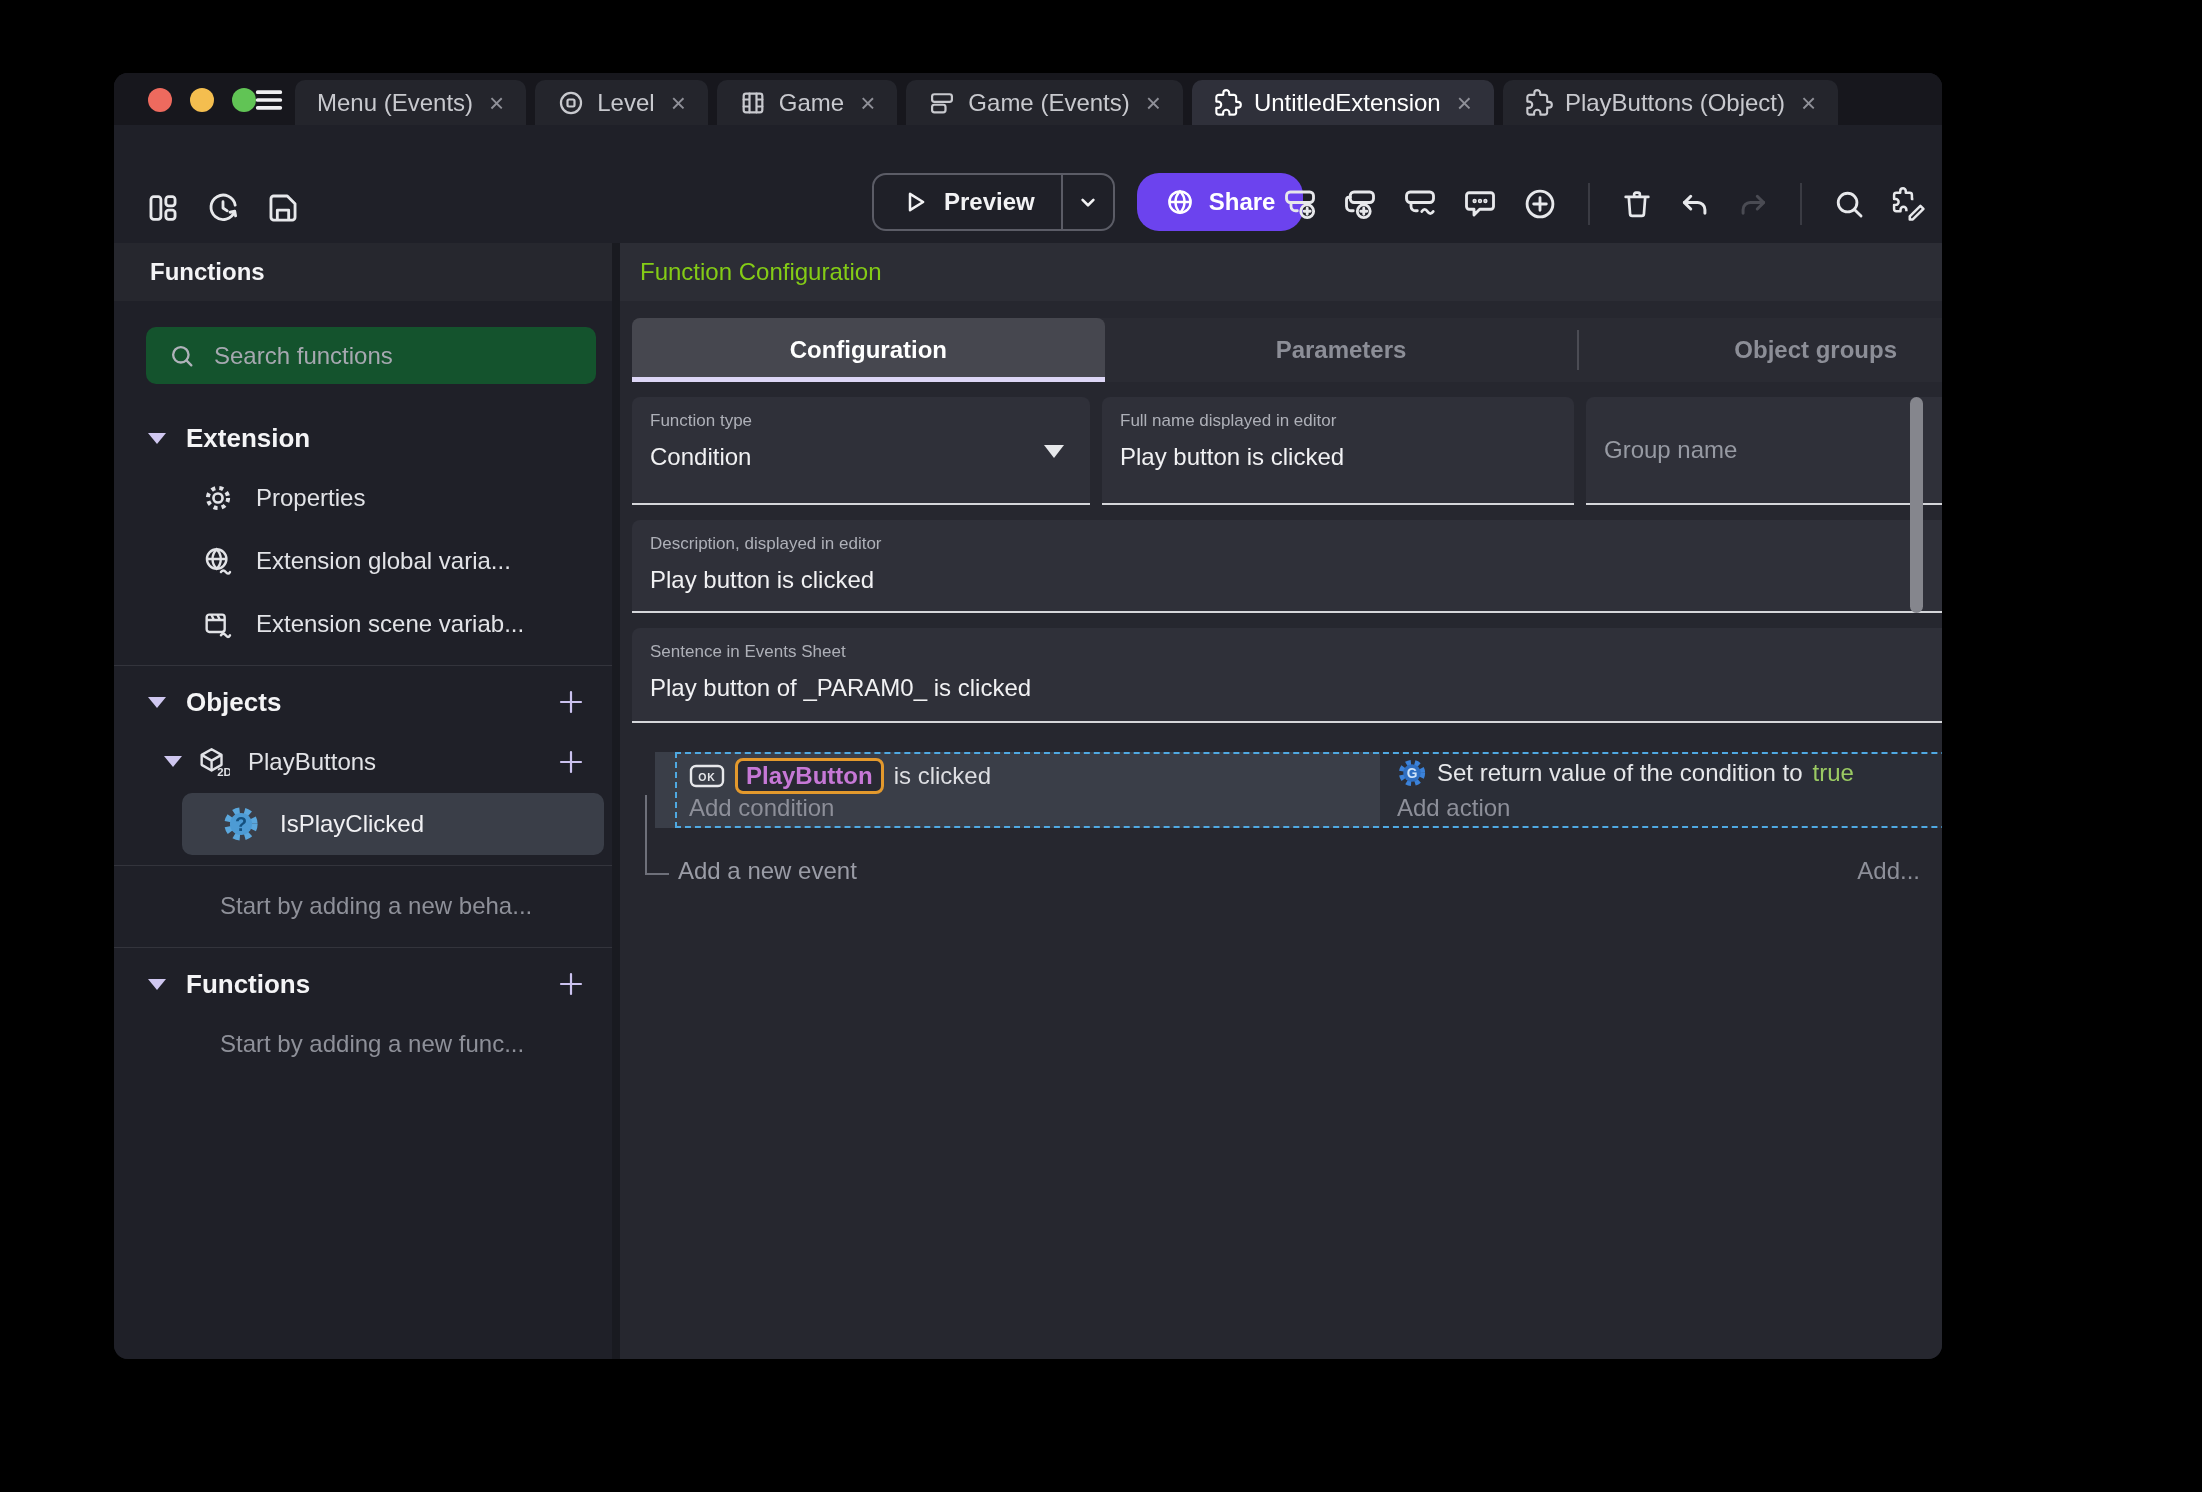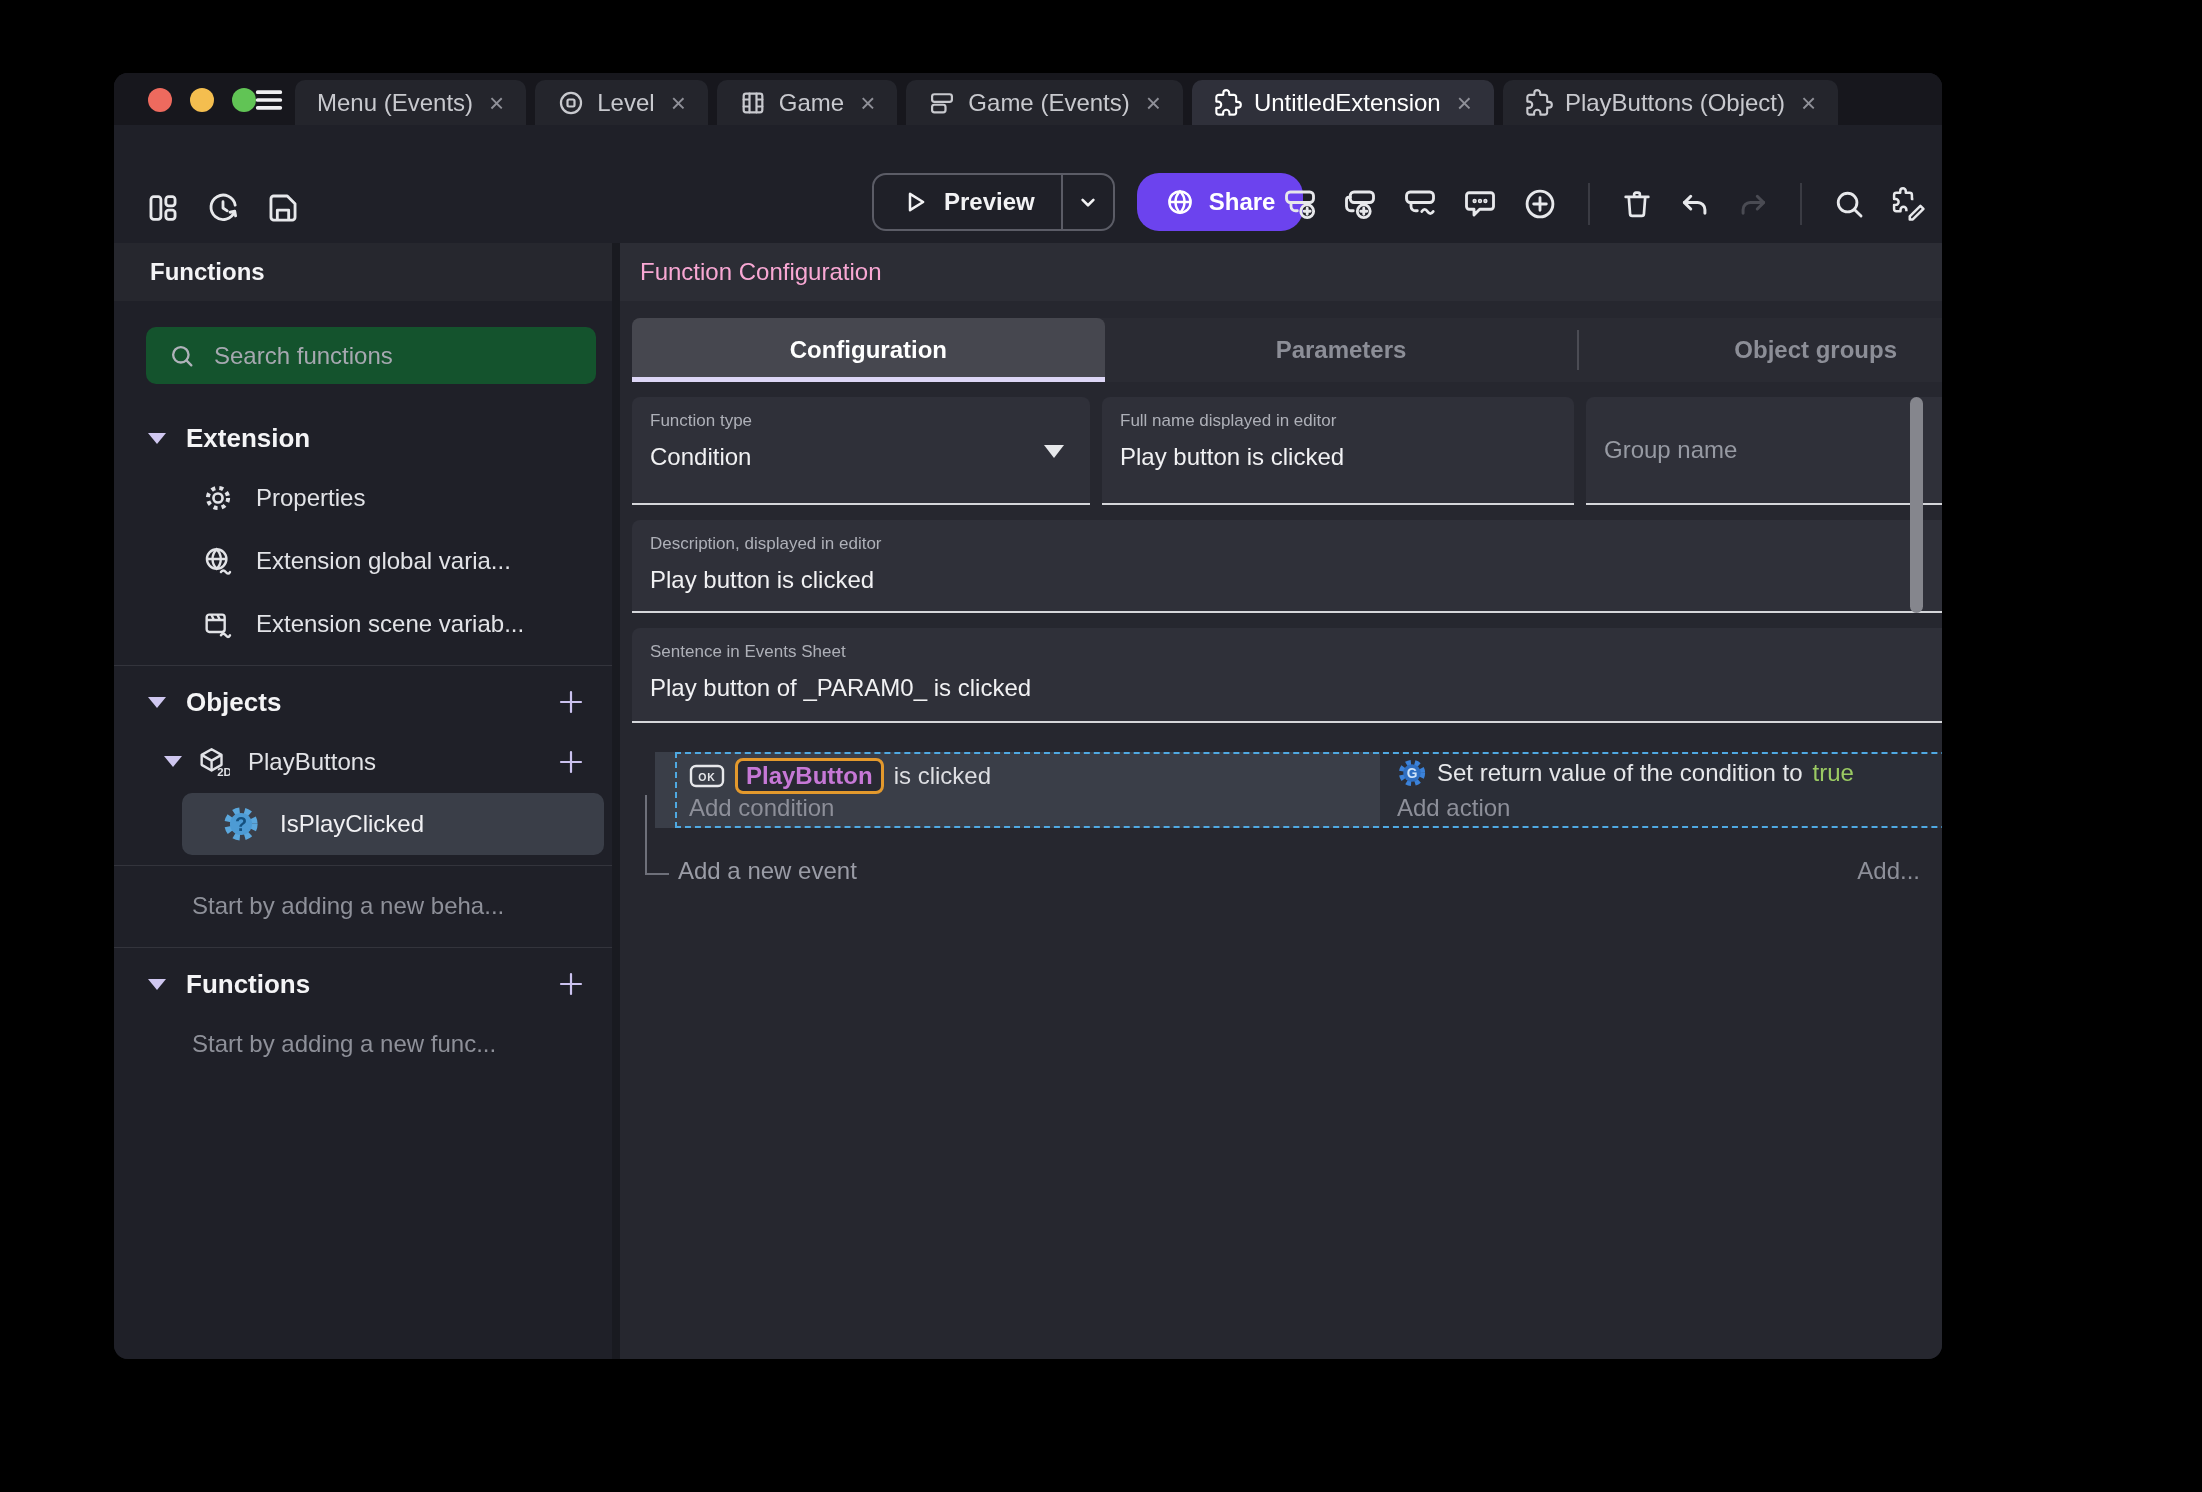--- a/index.html
+++ b/index.html
@@ -56,26 +56,26 @@
   .s-section .lbl { font-size:26px; font-weight:700; color:#F4F4F6; flex:1; }
   .plusbtn { margin-right:26px; display:flex; cursor:pointer; }
   .s-item { display:flex; align-items:center; height:63px; padding-left:88px; gap:22px;
     font-size:24px; color:#E2E3E7; }
   .s-item.obj { padding-left:50px; gap:0; }
   .s-item.obj .chev { margin-right:14px; }
   .s-item.obj .oic { margin-right:18px; }
   .s-item.obj .lbl { flex:1; }
   .s-sel { margin:0 8px 0 68px; height:62px; background:#3A3E48; border-radius:10px;
     display:flex; align-items:center; gap:20px; padding-left:40px; font-size:24px; color:#F0F0F3; }
-  .s-hint { height:63px; display:flex; align-items:center; padding-left:78px; font-size:24px; color:#8E9099; }
+  .s-hint { height:63px; display:flex; align-items:center; padding-left:78px; font-size:24px; color:#8E9099;margin-left:28px; }
   .s-div { height:1px; background:#33343C; margin:10px 0 8px 0; }
 
   
   .m-header { height:58px; background:#2C2D35; display:flex; align-items:center; padding-left:20px;
-    color:#f9a8d4; font-size:24px; }
+    color:#84cc16; font-size:24px; }
   .segrow { position:absolute; top:75px; left:12px; width:1420px; height:64px; display:flex;
     background:#2A2B33; border-radius:8px 8px 0 0; }
   .seg { flex:1; display:flex; align-items:center; justify-content:center; position:relative;
     font-size:24px; font-weight:700; color:#8C8E97; cursor:pointer; }
   .seg.active { background:#46474F; color:#fff; border-radius:8px 8px 0 0; }
   .seg .underline { position:absolute; left:0; right:0; bottom:0; height:5px; background:#DDD6F6; }
   .segdiv { width:2px; height:40px; background:#4B4C54; align-self:center; }
 
   .fieldsrow { position:absolute; top:154px; left:12px; width:1420px; height:108px; display:flex; gap:12px; }
   .field { background:#2F3039; border-radius:8px 8px 0 0; border-bottom:2px solid #D5D6DA;

